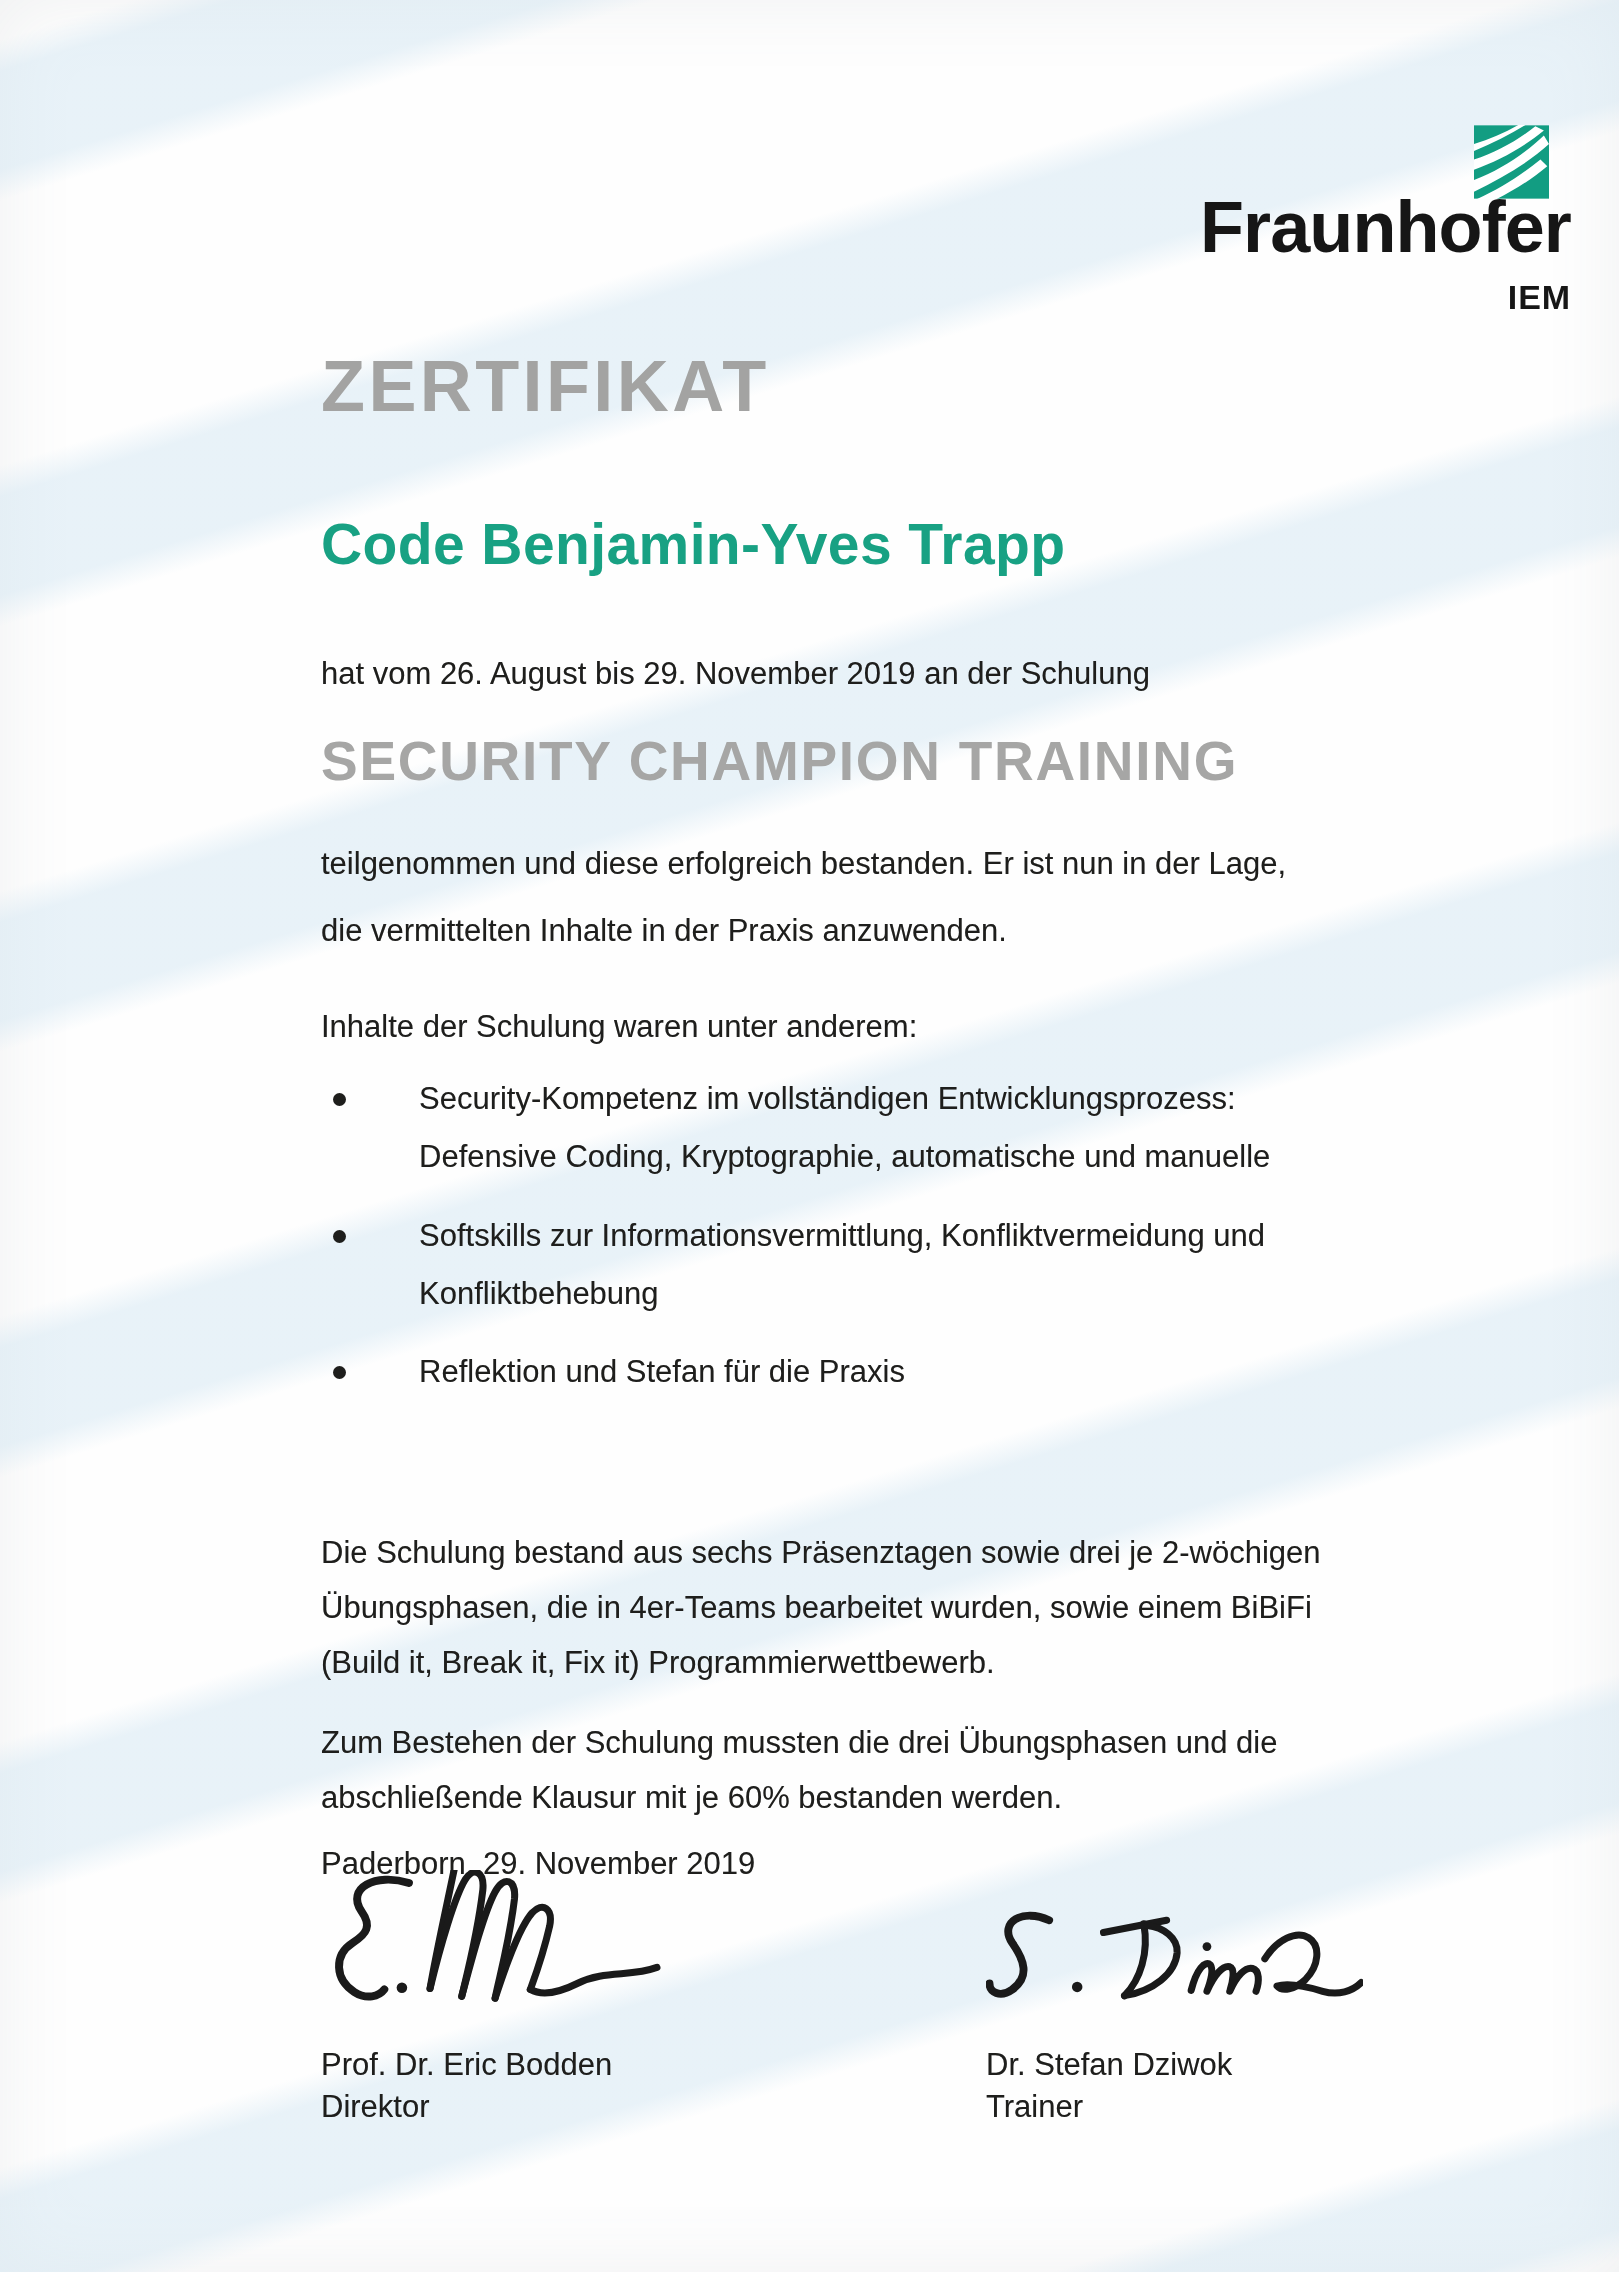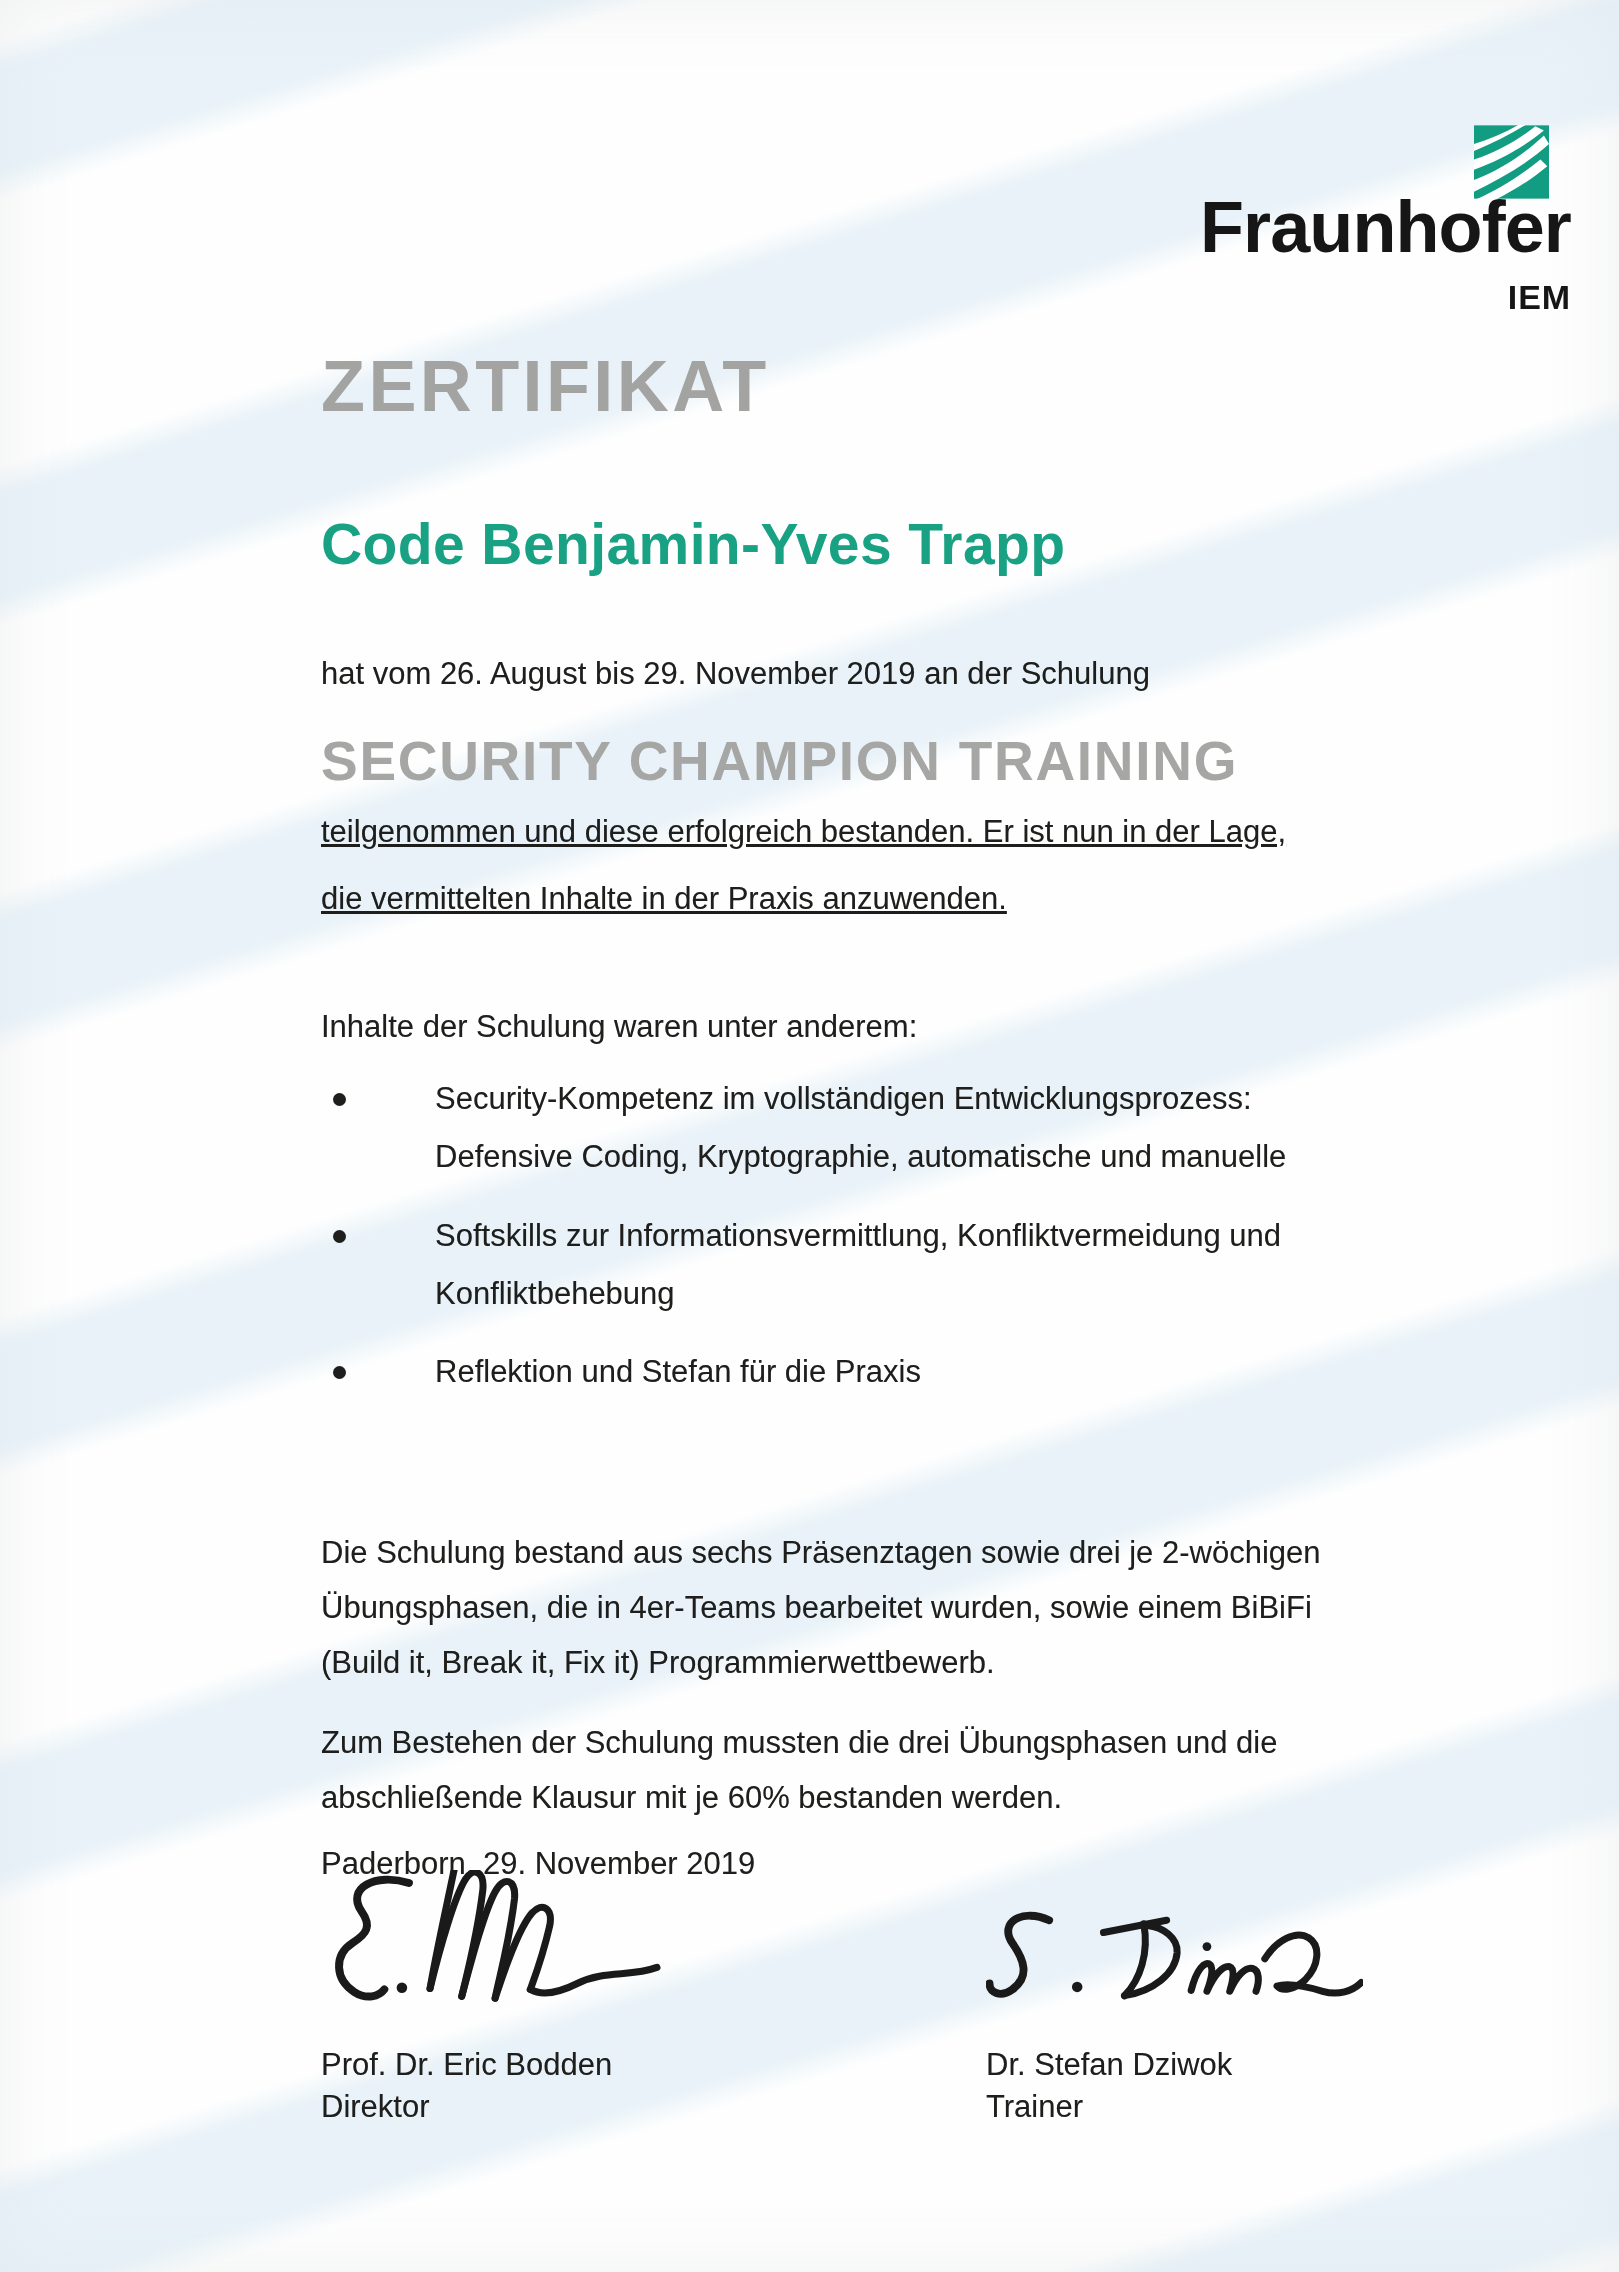--- a/index.html
+++ b/index.html
@@ -59,26 +59,26 @@
     font-size:55px;font-weight:bold;letter-spacing:1.7px;
     color:#a6a6a5;
   }
 
   
   .body-line{
     font-size:31px;line-height:58px;
     text-shadow:0 0 0.6px rgba(40,40,40,0.35);
   }
   .intro{left:321px;top:645px;}
-  .confirm{left:321px;top:798px;text-decoration:underline;}
+  .confirm{left:321px;top:830px;}
   .confirm .body-line{line-height:67px;}
   .contents-heading{left:321px;top:998px;}
 
   .bullets{left:321px;top:1070px;}
-  .bullet-item{display:flex;margin-bottom:20.6px;gap:16px;}
+  .bullet-item{display:flex;margin-bottom:20.6px;}
   .bullet-dot{
     width:13px;height:13px;border-radius:50%;
     background:#1e1e1c;flex:0 0 13px;
     margin:23px 0 0 12px;
   }
   .bullet-lines{margin-left:73px;}
   .paragraph1{left:321px;top:1525px;}
   .paragraph2{left:321px;top:1715px;}
   .paragraph1 .body-line,.paragraph2 .body-line{line-height:55px;}
 

